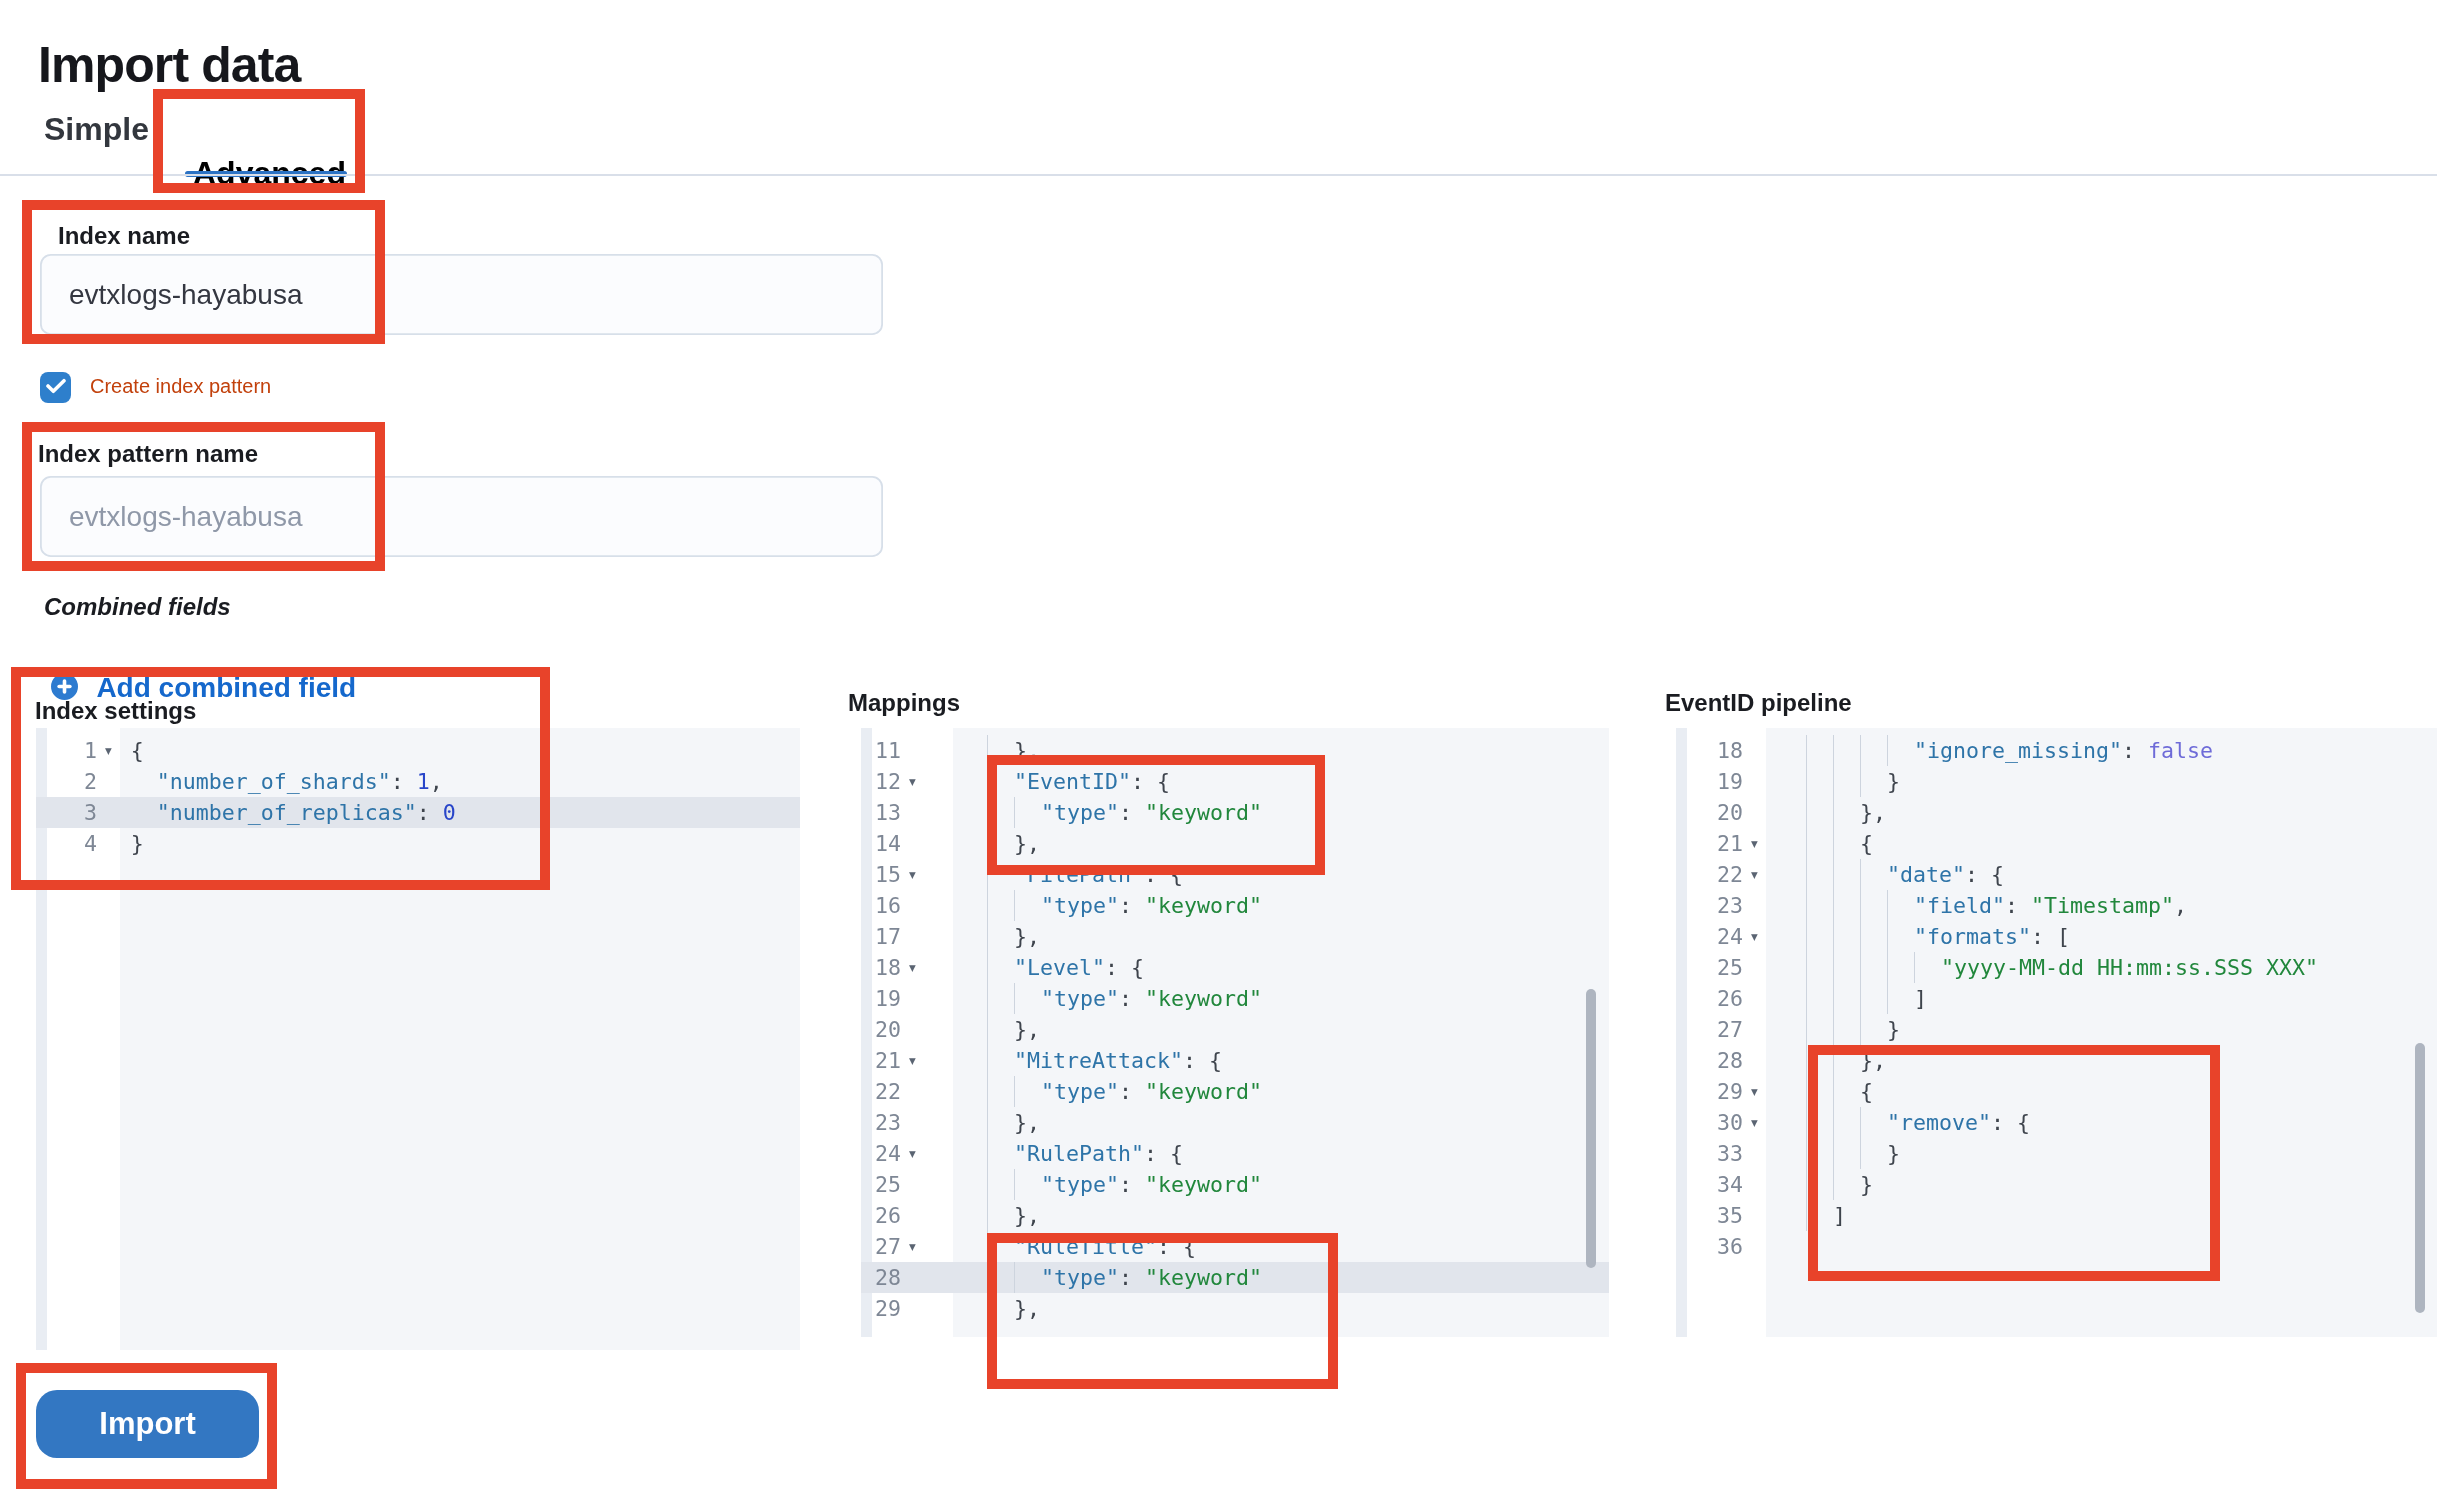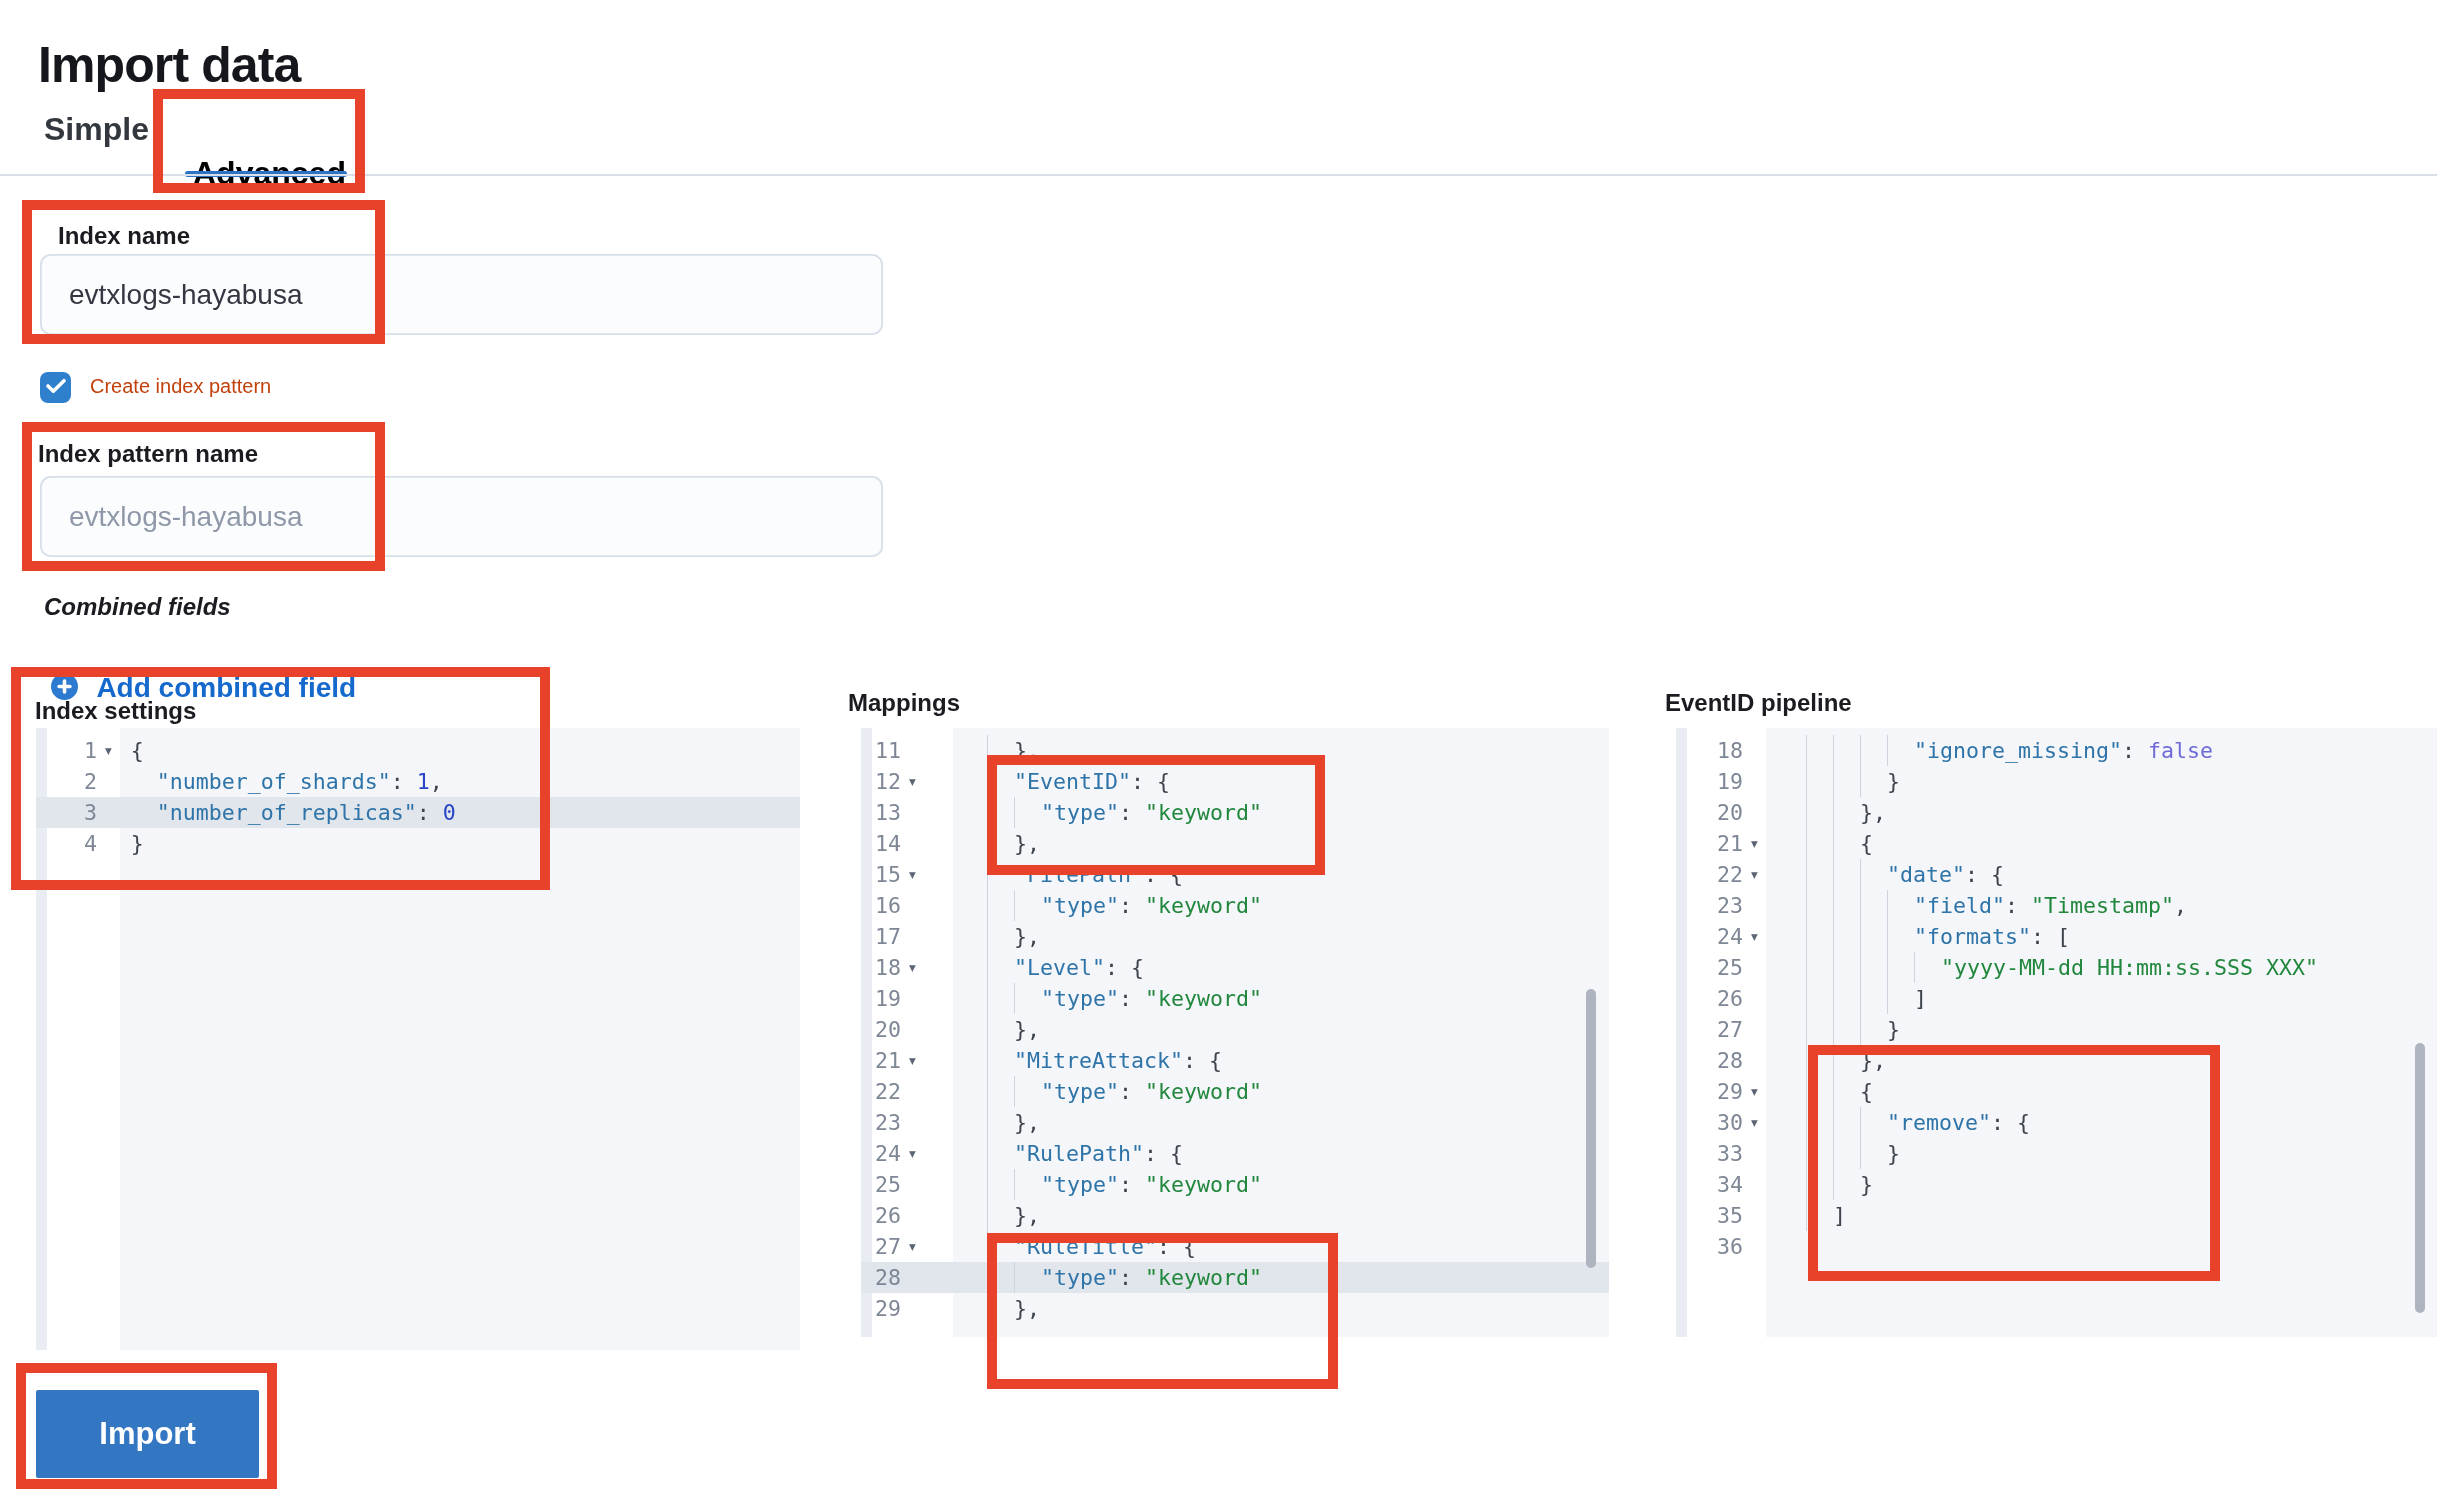--- a/index.html
+++ b/index.html
@@ -66,21 +66,21 @@
   .t-s{color:#21873c;}
   .t-n{color:#2845c9;}
   .t-b{color:#6e6bd8;}
   .t-p{color:#3e444d;}
   .thumb{position:absolute;right:12.6px;width:10.8px;border-radius:5.4px;background:#aeb5c0;cursor:pointer;}
   #thumb-mappings{top:261px;height:279px;}
   #thumb-ingest{top:315px;height:270px;}
 
   
   #import-button{
-    left:36px;top:1390px;width:223px;height:88px;border-radius:2px;background:#3377c2;
+    left:36px;top:1390px;width:223px;height:68px;border-radius:21px;background:#3377c2;
     display:flex;align-items:center;justify-content:center;cursor:pointer;
   }
   #import-button span{color:#ffffff;font-size:31px;font-weight:700;}
 
   
   .anno{position:absolute;border:10px solid #e8432a;box-sizing:border-box;pointer-events:none;z-index:9;}
   #a1{left:153px;top:89px;width:212px;height:104px;}
   #a2{left:21.6px;top:200px;width:363px;height:144px;}
   #a3{left:21.6px;top:422px;width:363px;height:149px;}
   #a4{left:10.8px;top:667px;width:539px;height:223px;}

